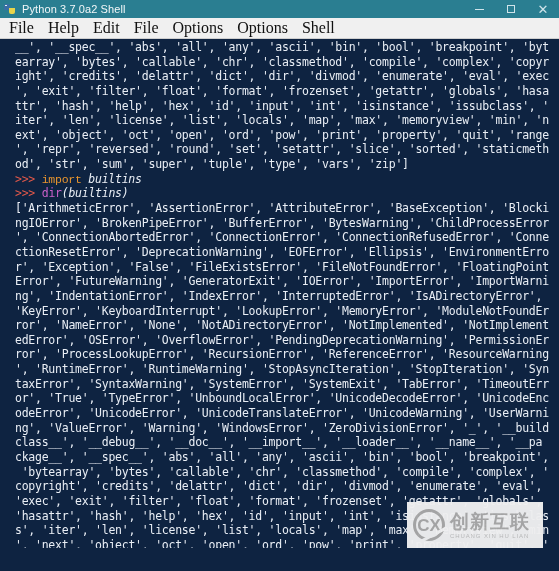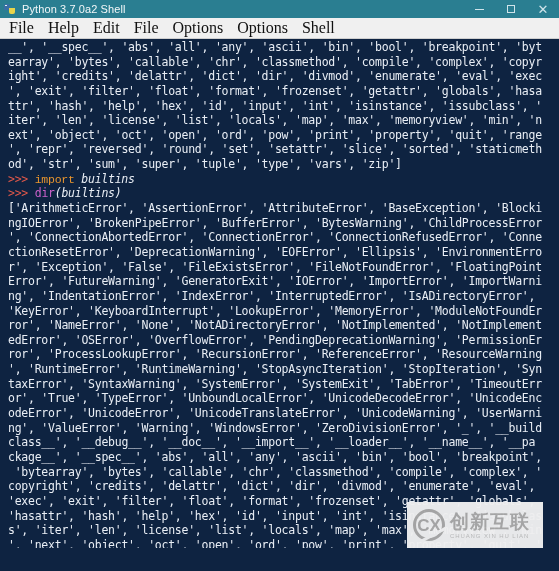--- a/index.html
+++ b/index.html
@@ -123,21 +123,21 @@
     padding: 2px 7px 3px 7px;
     white-space: nowrap;
   }
 
   
   .shell {
     flex: 1 1 auto;
     background: #0e2341;
     position: relative;
     overflow: hidden;
-    padding: 1px 0 0 8px;
+    padding: 1px 0 0 15px;
   }
   .code {
     font-family: "DejaVu Sans Mono", monospace;
     font-size: 11.5px;
     line-height: 14.65px;
     color: #e9eef5;
     white-space: pre;
     letter-spacing: -0.25px;
     margin: 0;
     padding: 0;

